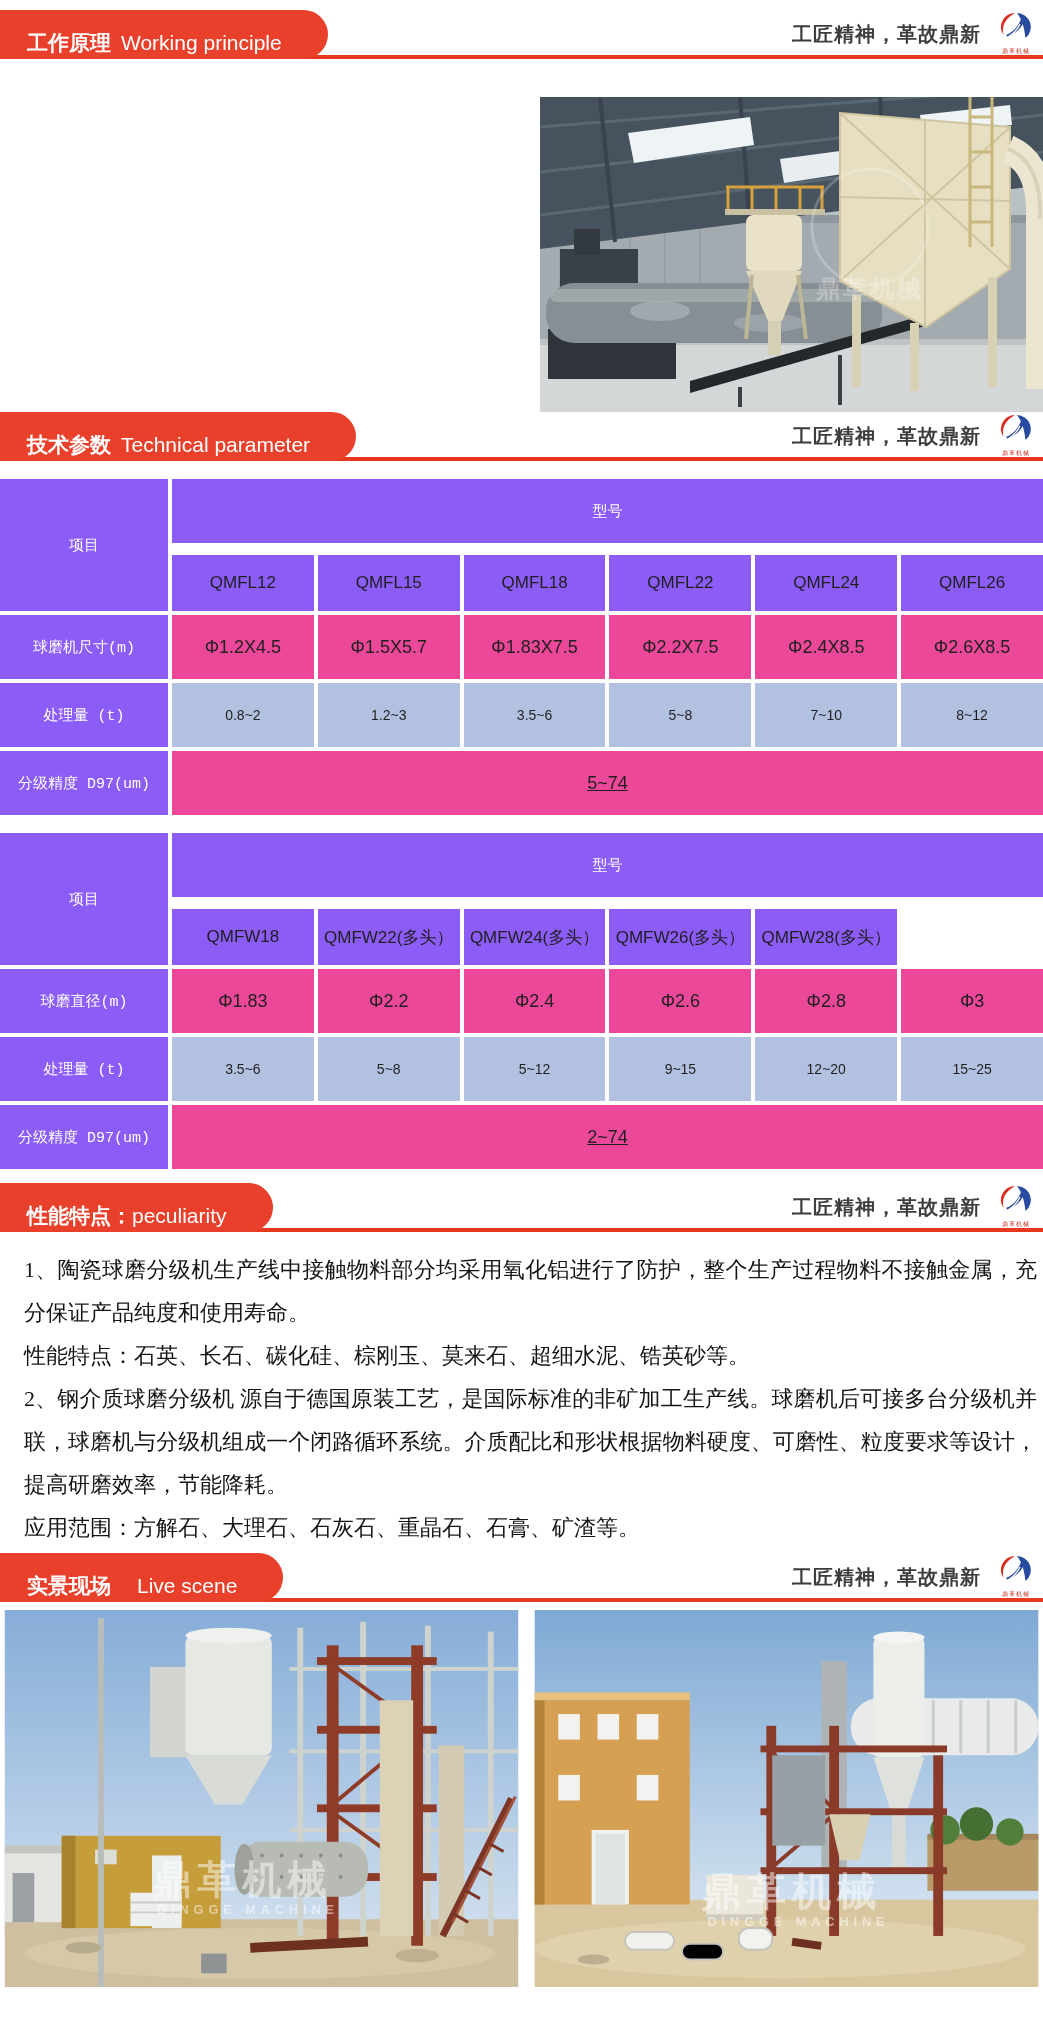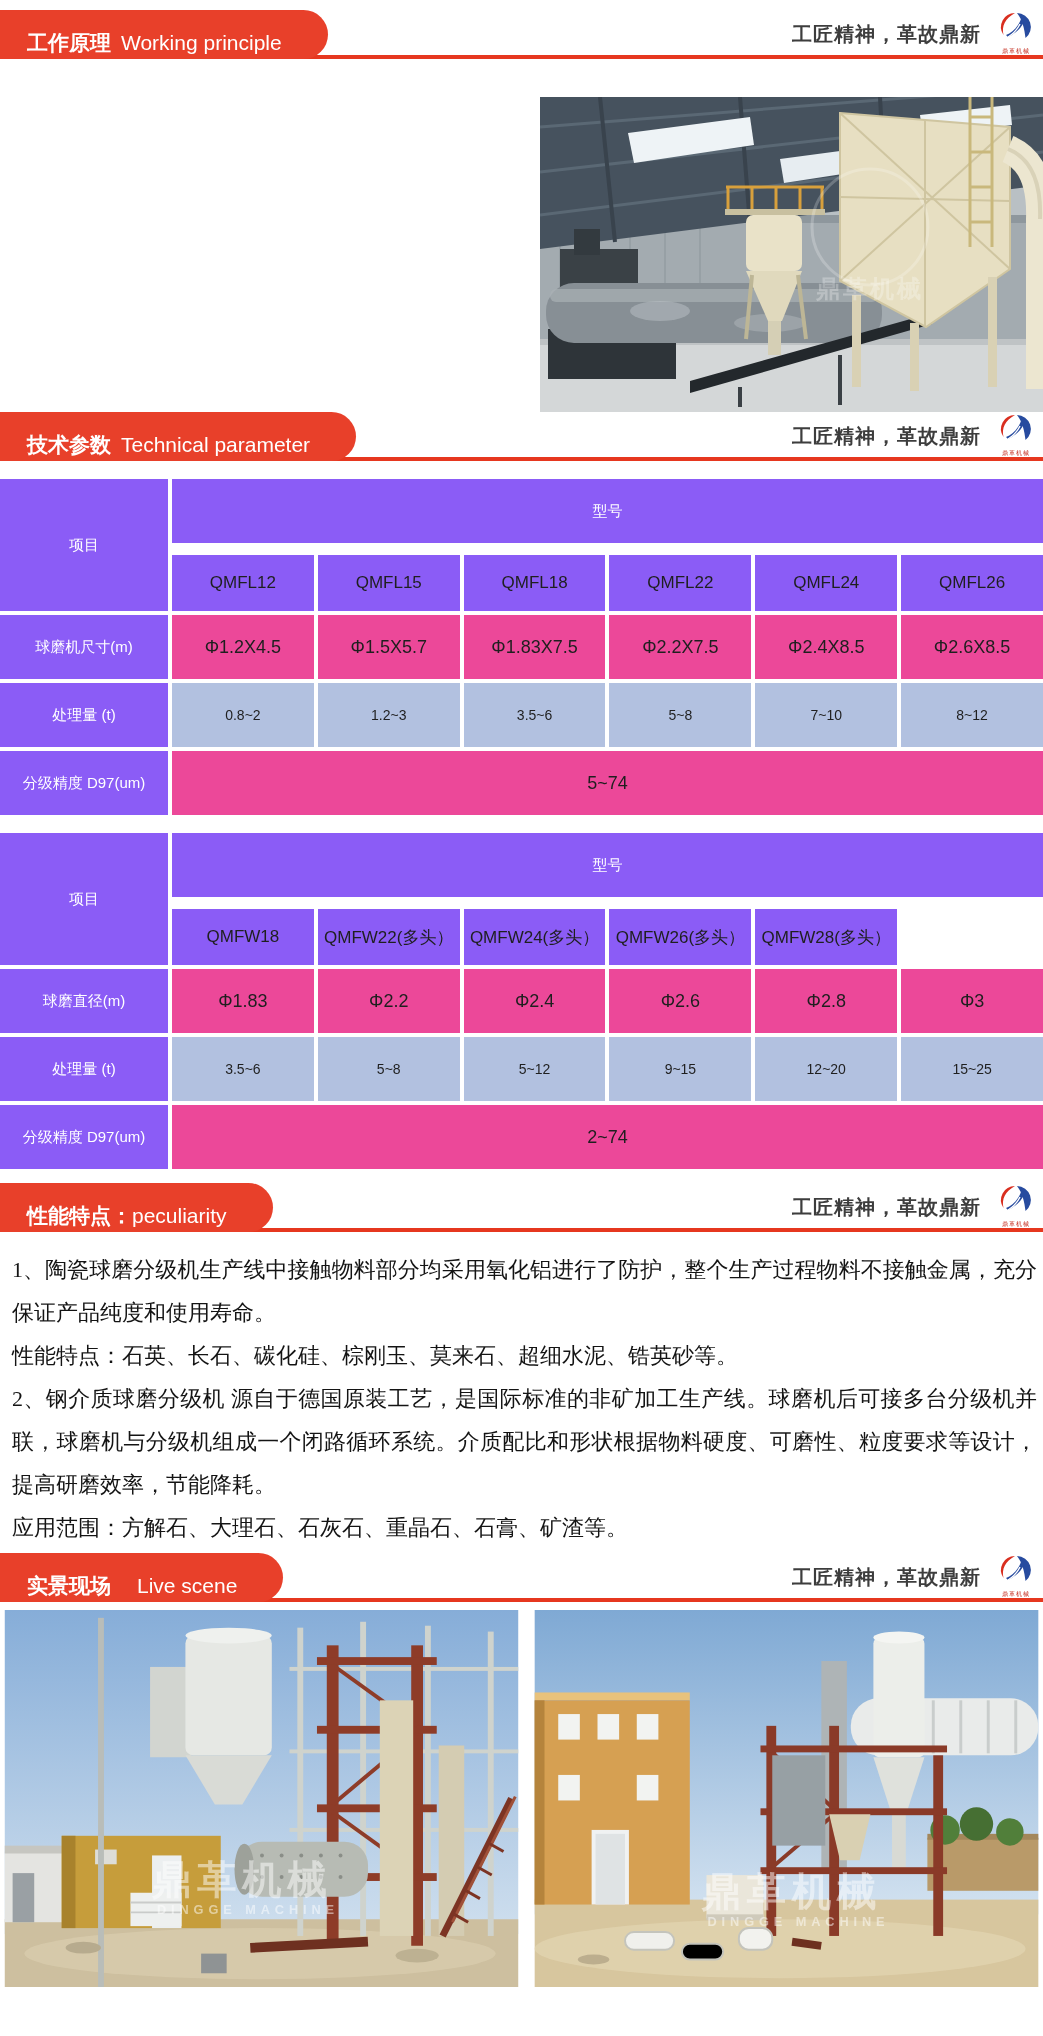--- a/index.html
+++ b/index.html
@@ -52,32 +52,32 @@
     grid-auto-rows:64px;
     gap:4px;background:#ffffff;
   }
   .ptable .cell{
     display:flex;align-items:center;justify-content:center;text-align:center;
   }
   .cell.dark{background:#8b5cf6;color:#ffffff;font-size:15px;}
   .cell.corner{grid-column:1;grid-row:1 / 3;}
   .cell.modelhdr{grid-column:2 / 8;}
   .cell.model{background:#8b5cf6;color:#1f1f1f;font-size:17px;margin-top:8px;}
-  .cell.rowlabel{grid-column:1;}
+  .cell.rowlabel{grid-column:1;font-family:Liberation Mono, monospace;}
   .cell.light{background:#ec4899;color:#1f1f1f;font-size:18px;}
   .cell.mid{background:#b2c1e0;color:#1f1f1f;font-size:14px;}
-  .cell.span6{grid-column:2 / 8;}
+  .cell.span6{grid-column:2 / 8;text-decoration:underline;}
   .t1{margin-top:18px;}
   .t2{margin-top:18px;}
   .head2{margin-top:0;}
   .head3{margin-top:14px;}
   .head4{margin-top:4px;}
   
   .features{
-    margin-top:16px;padding:0 6px 0 12px;
+    margin-top:16px;padding:0 6px 0 24px;
     font-family:"Liberation Serif","DejaVu Serif",serif;
     font-size:22px;line-height:43px;color:#141414;
   }
   .features p{margin:0;text-align:justify;}
   
   .photos{display:flex;margin-top:8px;}
   .photo-left{width:523px;height:377px;flex:none;}
   .photo-right{width:513px;height:377px;flex:none;margin-left:7px;}
   .photos svg{display:block;}
   .wm-zh{font-size:40px;font-weight:bold;fill:#ffffff;opacity:.5;letter-spacing:6px;}

